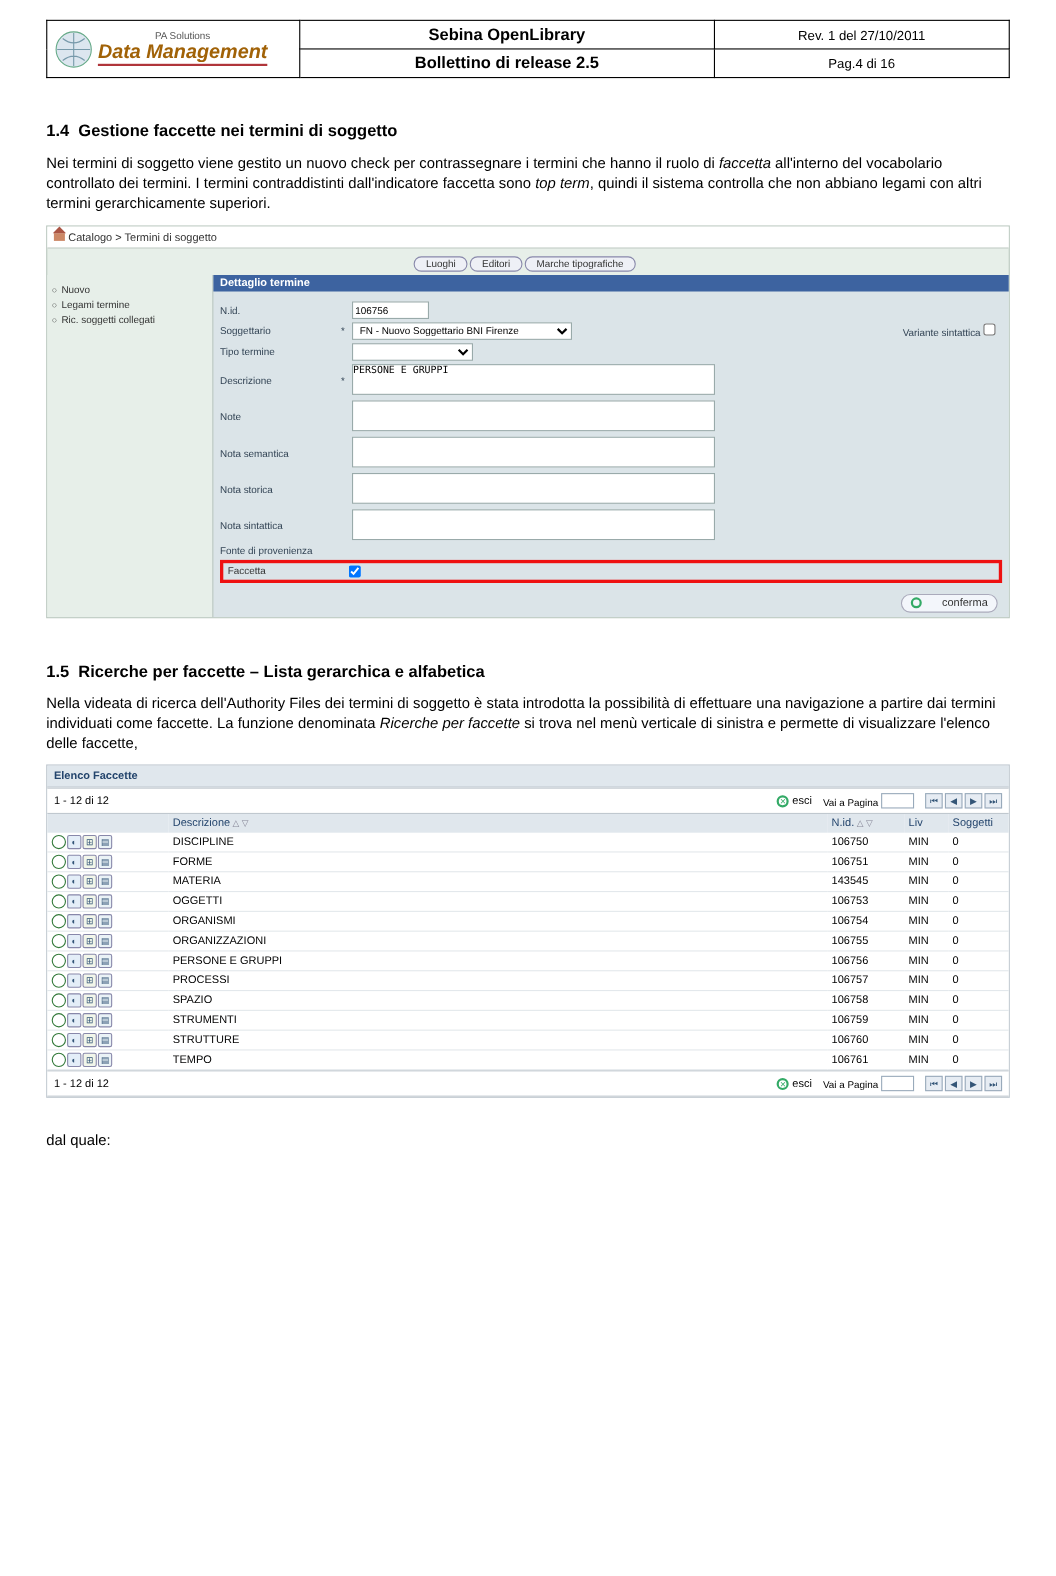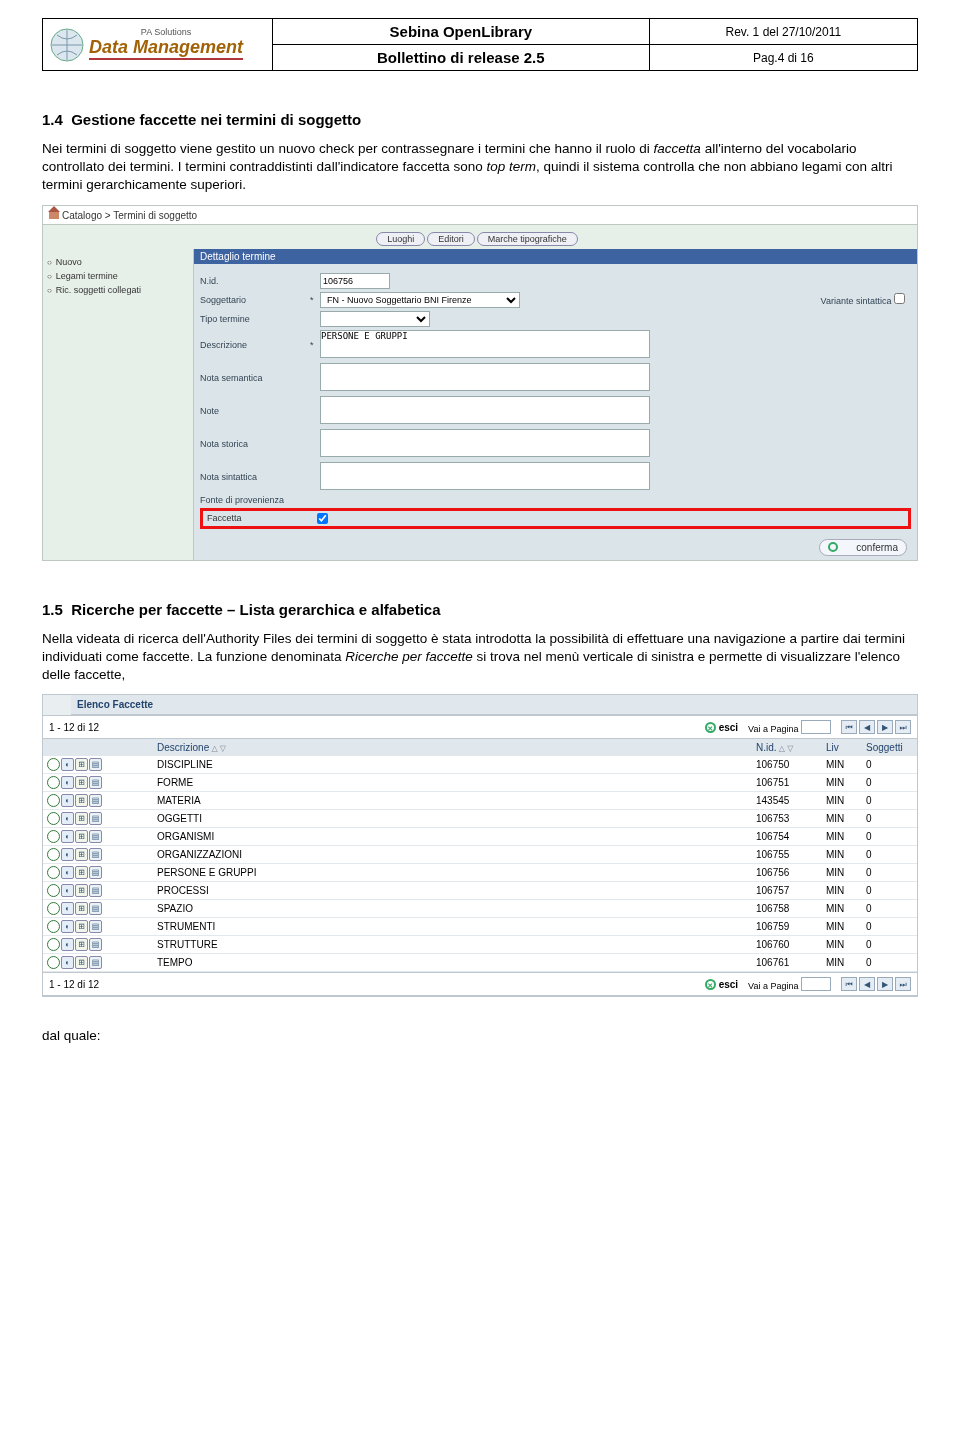--- a/index.html
+++ b/index.html
@@ -19,41 +19,41 @@
 .shot1 { background: #e7efe9; border: 1px solid #bcc8c0; font-size: 10px; color: #333; margin-top: 6px; }
 .shot1 .crumb { background: #fff; border-bottom: 1px solid #bcc8c0; padding: 3px 6px; font-size: 10px; }
 .shot1 .tabrow { padding: 6px 6px 2px 0; text-align: center; }
 .tabbtn { display: inline-block; border: 1px solid #88a; border-radius: 10px; background: #eef0f6; padding: 1px 10px; font-size: 9px; margin: 1px; }
 .tabbtn.active { background: #d7e0ec; font-weight: bold; }
 .shot1-body { display: flex; }
 .shot1-nav { width: 150px; background: #e7efe9; padding: 6px 4px; }
 .shot1-nav div { padding: 2px 0; font-size: 9px; }
 .shot1-nav .bullet::before { content: "○"; font-size: 8px; margin-right: 4px; }
 .shot1-main { flex: 1; background: #dbe4e8; border-left: 1px solid #bcc8c0; }
-.dett-hdr { background: #3d63a0; color: #fff; padding: 2px 6px; font-size: 10px; font-weight: normal; }
+.dett-hdr { background: #3d63a0; color: #fff; padding: 2px 6px; font-size: 10px; font-weight: bold; }
 .form-grid { padding: 6px; }
 .form-row { display: flex; align-items: center; margin: 3px 0; font-size: 9px; color: #345; }
 .form-row .lbl { width: 110px; }
 .form-row .req { width: 10px; }
 .form-row .fld { flex: 1; }
 .form-row .fld input[type=text], .form-row .fld select { font-size: 9px; border: 1px solid #9aa; background: #fff; height: 16px; padding: 0 2px; }
 .form-row textarea { width: 330px; height: 28px; font-size: 9px; border: 1px solid #9aa; resize: none; }
 .facc-row { border: 3px solid #e11; padding: 2px 4px; display: flex; align-items: center; }
 .facc-row .lbl { width: 110px; font-size: 9px; }
 .confirm-row { text-align: right; padding: 4px 10px; }
 .conf-btn { display: inline-flex; align-items: flex-start; gap: 18px; font-size: 10px; background: #f3f6fb; border: 1px solid #aab; border-radius: 10px; padding: 2px 8px; }
 .conf-btn .dot { width: 10px; height: 10px; border-radius: 50%; border: 2px solid #3a6; display: inline-block; }
 .var-sint { font-size: 9px; color: #345; }
 .shot2 { background: #e9eef1; border: 1px solid #c0c8cf; font-size: 10px; margin-top: 6px; }
-.shot2-hdr { background: #e0e7ed; padding: 4px 6px; font-weight: bold; color: #23446c; border-bottom: 1px solid #c0c8cf; margin-left: 28px; }
+.shot2-hdr { background: #e0e7ed; padding: 4px 6px; font-weight: bold; color: #23446c; border-bottom: 1px solid #c0c8cf; }
 .pager { display: flex; align-items: center; justify-content: space-between; padding: 4px 6px; border-top: 1px solid #c0c8cf; border-bottom: 1px solid #c0c8cf; background: #fff; }
 .pager-right { display: flex; align-items: center; gap: 10px; }
 .pager-btns { display: flex; gap: 2px; }
 .pbtn { width: 16px; height: 14px; background: #e6ecf3; border: 1px solid #9ab; font-size: 8px; line-height: 13px; text-align: center; color: #357; }
-.esci { display: inline-flex; align-items: center; gap: 3px; font-weight: bold; }
+.esci { display: inline-flex; align-items: center; gap: 3px; }
 .esci .eic { width: 11px; height: 11px; border: 2px solid #3a6; border-radius: 50%; font-size: 7px; text-align: center; line-height: 9px; color: #3a6; }
 .vai { font-size: 9px; }
 .vai input { width: 30px; height: 14px; border: 1px solid #9ab; }
 .shot2-table { width: 100%; border-collapse: collapse; background: #fff; }
 .shot2-table th { background: #e0e7ed; font-weight: normal; text-align: left; padding: 3px 4px; font-size: 10px; color: #23446c; }
 .shot2-table th.sortable::after { content: " △ ▽"; font-size: 8px; color: #889; }
 .shot2-table td { padding: 2px 4px; border-bottom: 1px solid #e3e8ec; font-size: 10px; }
 .ic-cell { white-space: nowrap; }
 .ic { display: inline-block; width: 13px; height: 13px; border: 1px solid #88a; border-radius: 2px; margin-right: 1px; font-size: 8px; text-align: center; line-height: 12px; background: #eef3f7; color: #357; vertical-align: middle; }
 .ic.circle { border-radius: 50%; border: 1px solid #337a3a; background: #fff; }
@@ -130,26 +130,26 @@
               <div class="lbl">Tipo termine</div>
               <div class="req"></div>
               <div class="fld"><select style="width:110px"><option></option></select></div>
             </div>
           <div class="form-row">
               <div class="lbl">Descrizione</div>
               <div class="req">*</div>
               <div class="fld"><textarea id="f-desc" style="">PERSONE E GRUPPI</textarea></div>
             </div>
           <div class="form-row">
+              <div class="lbl">Note</div>
+              <div class="req"></div>
+              <div class="fld"><textarea style=""></textarea></div>
+            </div>
+          <div class="form-row">
               <div class="lbl">Nota semantica</div>
-              <div class="req"></div>
-              <div class="fld"><textarea style=""></textarea></div>
-            </div>
-          <div class="form-row">
-              <div class="lbl">Note</div>
               <div class="req"></div>
               <div class="fld"><textarea style=""></textarea></div>
             </div>
           <div class="form-row">
               <div class="lbl">Nota storica</div>
               <div class="req"></div>
               <div class="fld"><textarea style=""></textarea></div>
             </div>
           <div class="form-row">
               <div class="lbl">Nota sintattica</div>

